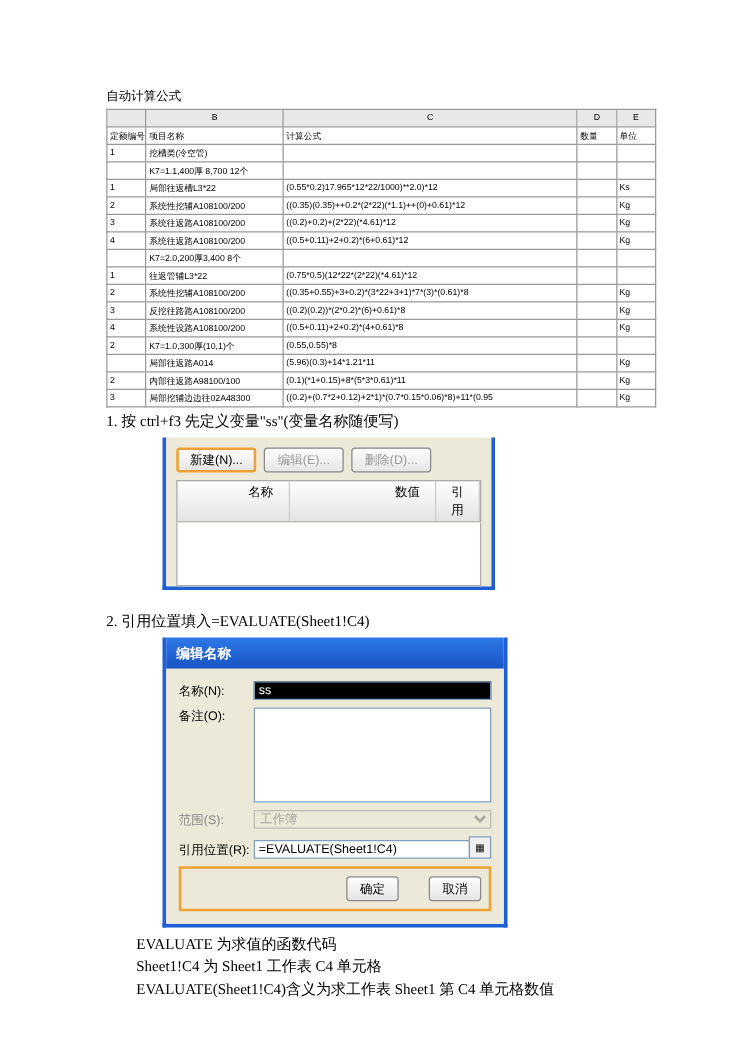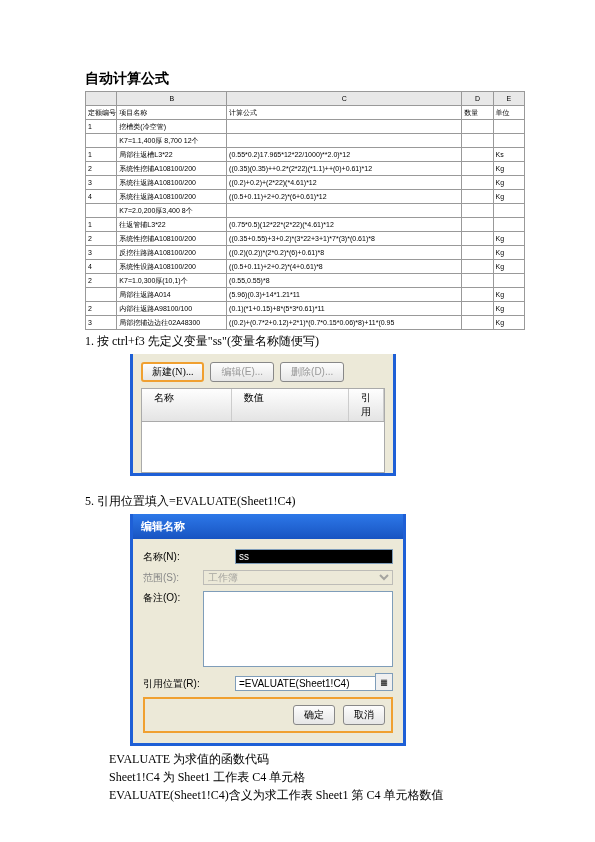--- a/index.html
+++ b/index.html
@@ -9,22 +9,22 @@
   height: 842px;
   background: white;
   font-family: "SimSun", "宋体", serif;
   font-size: 11px;
   color: #000;
 }
 .page {
   padding: 70px 85px 0 85px;
 }
 .title {
-  font-size: 14px;
-  font-weight: bold;
+  font-size: 10px;
+  font-weight: normal;
   margin-bottom: 3px;
 }
 .sheet-table {
   border-collapse: collapse;
   width: 440px;
   font-size: 7px;
   font-family: "SimSun", sans-serif;
   table-layout: fixed;
 }
 .sheet-table td, .sheet-table th {
@@ -84,34 +84,34 @@
   background: linear-gradient(to bottom, #fdfdfd, #e6e6e6);
   border: 1px solid #888;
   border-radius: 3px;
   font-size: 10px;
   padding: 2px 10px;
   font-family: "SimSun", sans-serif;
 }
 .winbtn.highlight {
   border: 2px solid #f0a030;
   padding: 1px 9px;
-  font-family: Liberation Serif, serif;
 }
 .winbtn:disabled {
   color: #999;
 }
 .dlg1-listheader {
   display: flex;
   background: linear-gradient(to bottom, #fefefe, #e4e4e4);
   border: 1px solid #aaa;
   font-size: 10px;
 }
 .dlg1-listheader > div {
   padding: 2px 12px;
   border-right: 1px solid #ccc;
+  text-align: right;
 }
 .dlg1-listbody {
   background: #fff;
   height: 50px;
   border: 1px solid #aaa;
   border-top: none;
   margin-bottom: 0;
 }
 
 
@@ -138,21 +138,20 @@
   font-family: "SimSun", sans-serif;
 }
 .form-row label.disabled { color: #888; }
 .form-row input[type="text"] {
   flex: 1;
   border: 1px solid #7f9db9;
   font-size: 10px;
   padding: 1px 3px;
   font-family: "SimSun", sans-serif;
   background: #fff;
-  margin-left: 32px;
 }
 .form-row input.dark {
   background: #000;
   color: #fff;
 }
 .form-row select {
   flex: 1;
   border: 1px solid #aaa;
   font-size: 10px;
   background: #ece9d8;
@@ -174,21 +173,21 @@
   display: inline-flex;
   align-items: center;
   justify-content: center;
   font-size: 8px;
 }
 .box-highlight {
   border: 2px solid #f0a030;
   padding: 6px;
   display: flex;
   justify-content: flex-end;
-  gap: 8px;
+  gap: 24px;
 }
 .notes {
   margin-left: 24px;
   font-size: 12px;
   line-height: 1.5;
   margin-top: 4px;
 }
 </style>
 </head>
 <body>
@@ -340,39 +339,39 @@
       </div>
       <div class="dlg1-listheader">
         <div style="width:70px">名称</div>
         <div style="width:100px">数值</div>
         <div style="flex:1">引用</div>
       </div>
       <div class="dlg1-listbody"></div>
     </div>
   </div>
 
-  <div class="step" style="margin-top:16px">5. 引用位置填入=EVALUATE(Sheet1!C4)</div>
+  <div class="step" style="margin-top:16px">2. 引用位置填入=EVALUATE(Sheet1!C4)</div>
 
   <div class="dlg2">
     <div class="dlg1-titlebar">编辑名称</div>
     <div class="dlg2-body">
       <div class="form-row">
         <label>名称(N):</label>
         <input type="text" class="dark" value="ss" style="">
       </div>
+      <div class="form-row" style="align-items:flex-start">
+        <label>备注(O):</label>
+        <textarea style=""></textarea>
+      </div>
       <div class="form-row">
         <label class="disabled">范围(S):</label>
         <select disabled="">
           <option>工作簿</option>
         </select>
       </div>
-      <div class="form-row" style="align-items:flex-start">
-        <label>备注(O):</label>
-        <textarea style=""></textarea>
-      </div>
       <div class="form-row">
         <label>引用位置(R):</label>
         <input type="text" value="=EVALUATE(Sheet1!C4)" style="">
         <span class="ref-icon">▦</span>
       </div>
       <div class="box-highlight">
         <button class="winbtn">确定</button>
         <button class="winbtn">取消</button>
       </div>
     </div>

